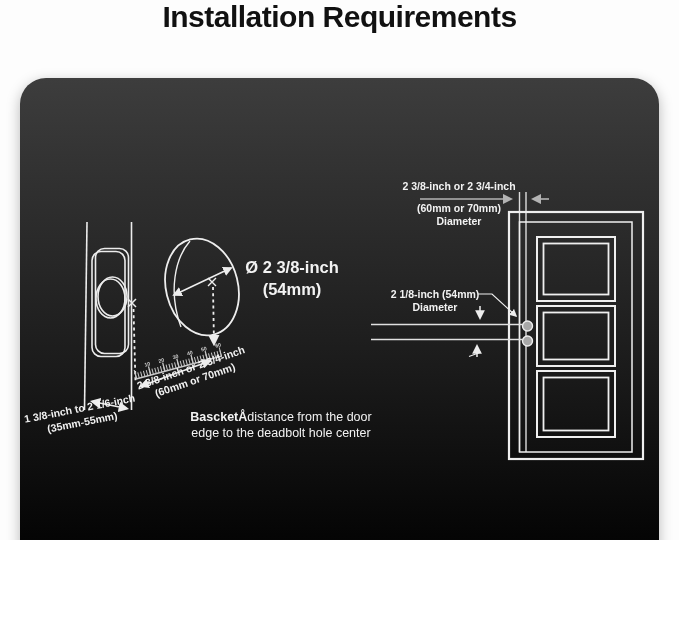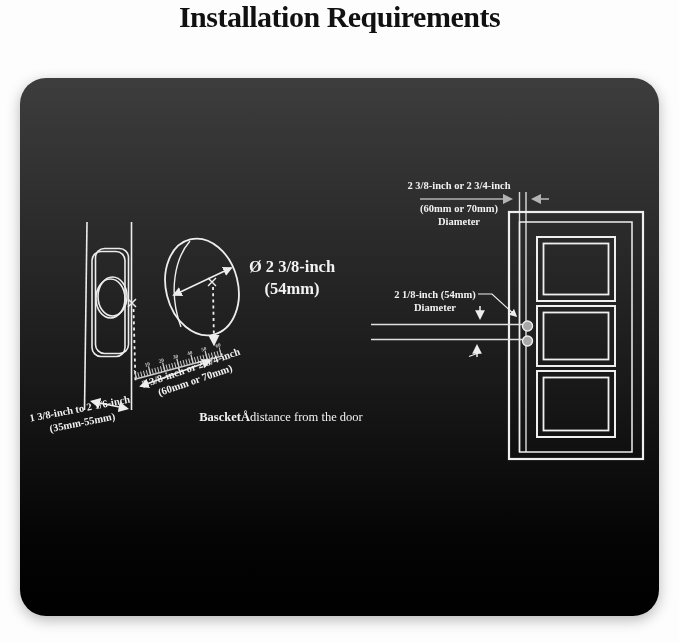--- a/index.html
+++ b/index.html
@@ -1,17 +1,17 @@
 <!DOCTYPE html>
 <html><head>
 <meta charset="utf-8">
 <style>
   html,body{margin:0;padding:0;background:#fff;}
-  .page{position:relative;width:679px;height:642px;background:#fdfdfd;overflow:hidden;
-        font-family:Liberation Serif, serif;}
+  .page{position:relative;width:679px;height:540px;background:#fdfdfd;overflow:hidden;
+        font-family:Liberation Sans, sans-serif;}
   .title{margin:0;position:absolute;top:-3px;left:0;width:100%;text-align:center;
          font-size:30px;line-height:40px;font-weight:700;color:#111;letter-spacing:-.5px;}
   .panel{position:absolute;left:20px;top:78px;width:639px;height:538px;border-radius:26px;
          background:linear-gradient(180deg,#3d3d3d 0%,#303030 20%,#1a1a1a 55%,#050505 85%,#000 100%);
          box-shadow:0 4px 14px rgba(0,0,0,.28);}
   .art{position:absolute;left:0;top:0;pointer-events:none;}
   .lbl{position:absolute;color:#f2f2f2;font-weight:700;text-align:center;}
   .lbl div{white-space:nowrap;}
   .lbl-left-width{left:18px;top:402px;width:126px;font-size:10.5px;line-height:13.5px;
                   transform:rotate(-11deg);}
@@ -123,20 +123,21 @@
     <div>(60mm or 70mm)</div>
   </div>
 
   <div class="lbl lbl-hole-dia">
     <div>Ø 2 3/8-inch</div>
     <div>(54mm)</div>
   </div>
 
   <div class="lbl caption">
     <div><b>BascketÅ</b><span>distance from the door</span></div>
+    <div>edge to the deadbolt hole center</div>
   </div>
 
   <div class="lbl lbl-r-backset-title">
     <div>2 3/8-inch or 2 3/4-inch</div>
   </div>
 
   <div class="lbl lbl-r-backset-sub">
     <div>(60mm or 70mm)</div>
     <div>Diameter</div>
   </div>

